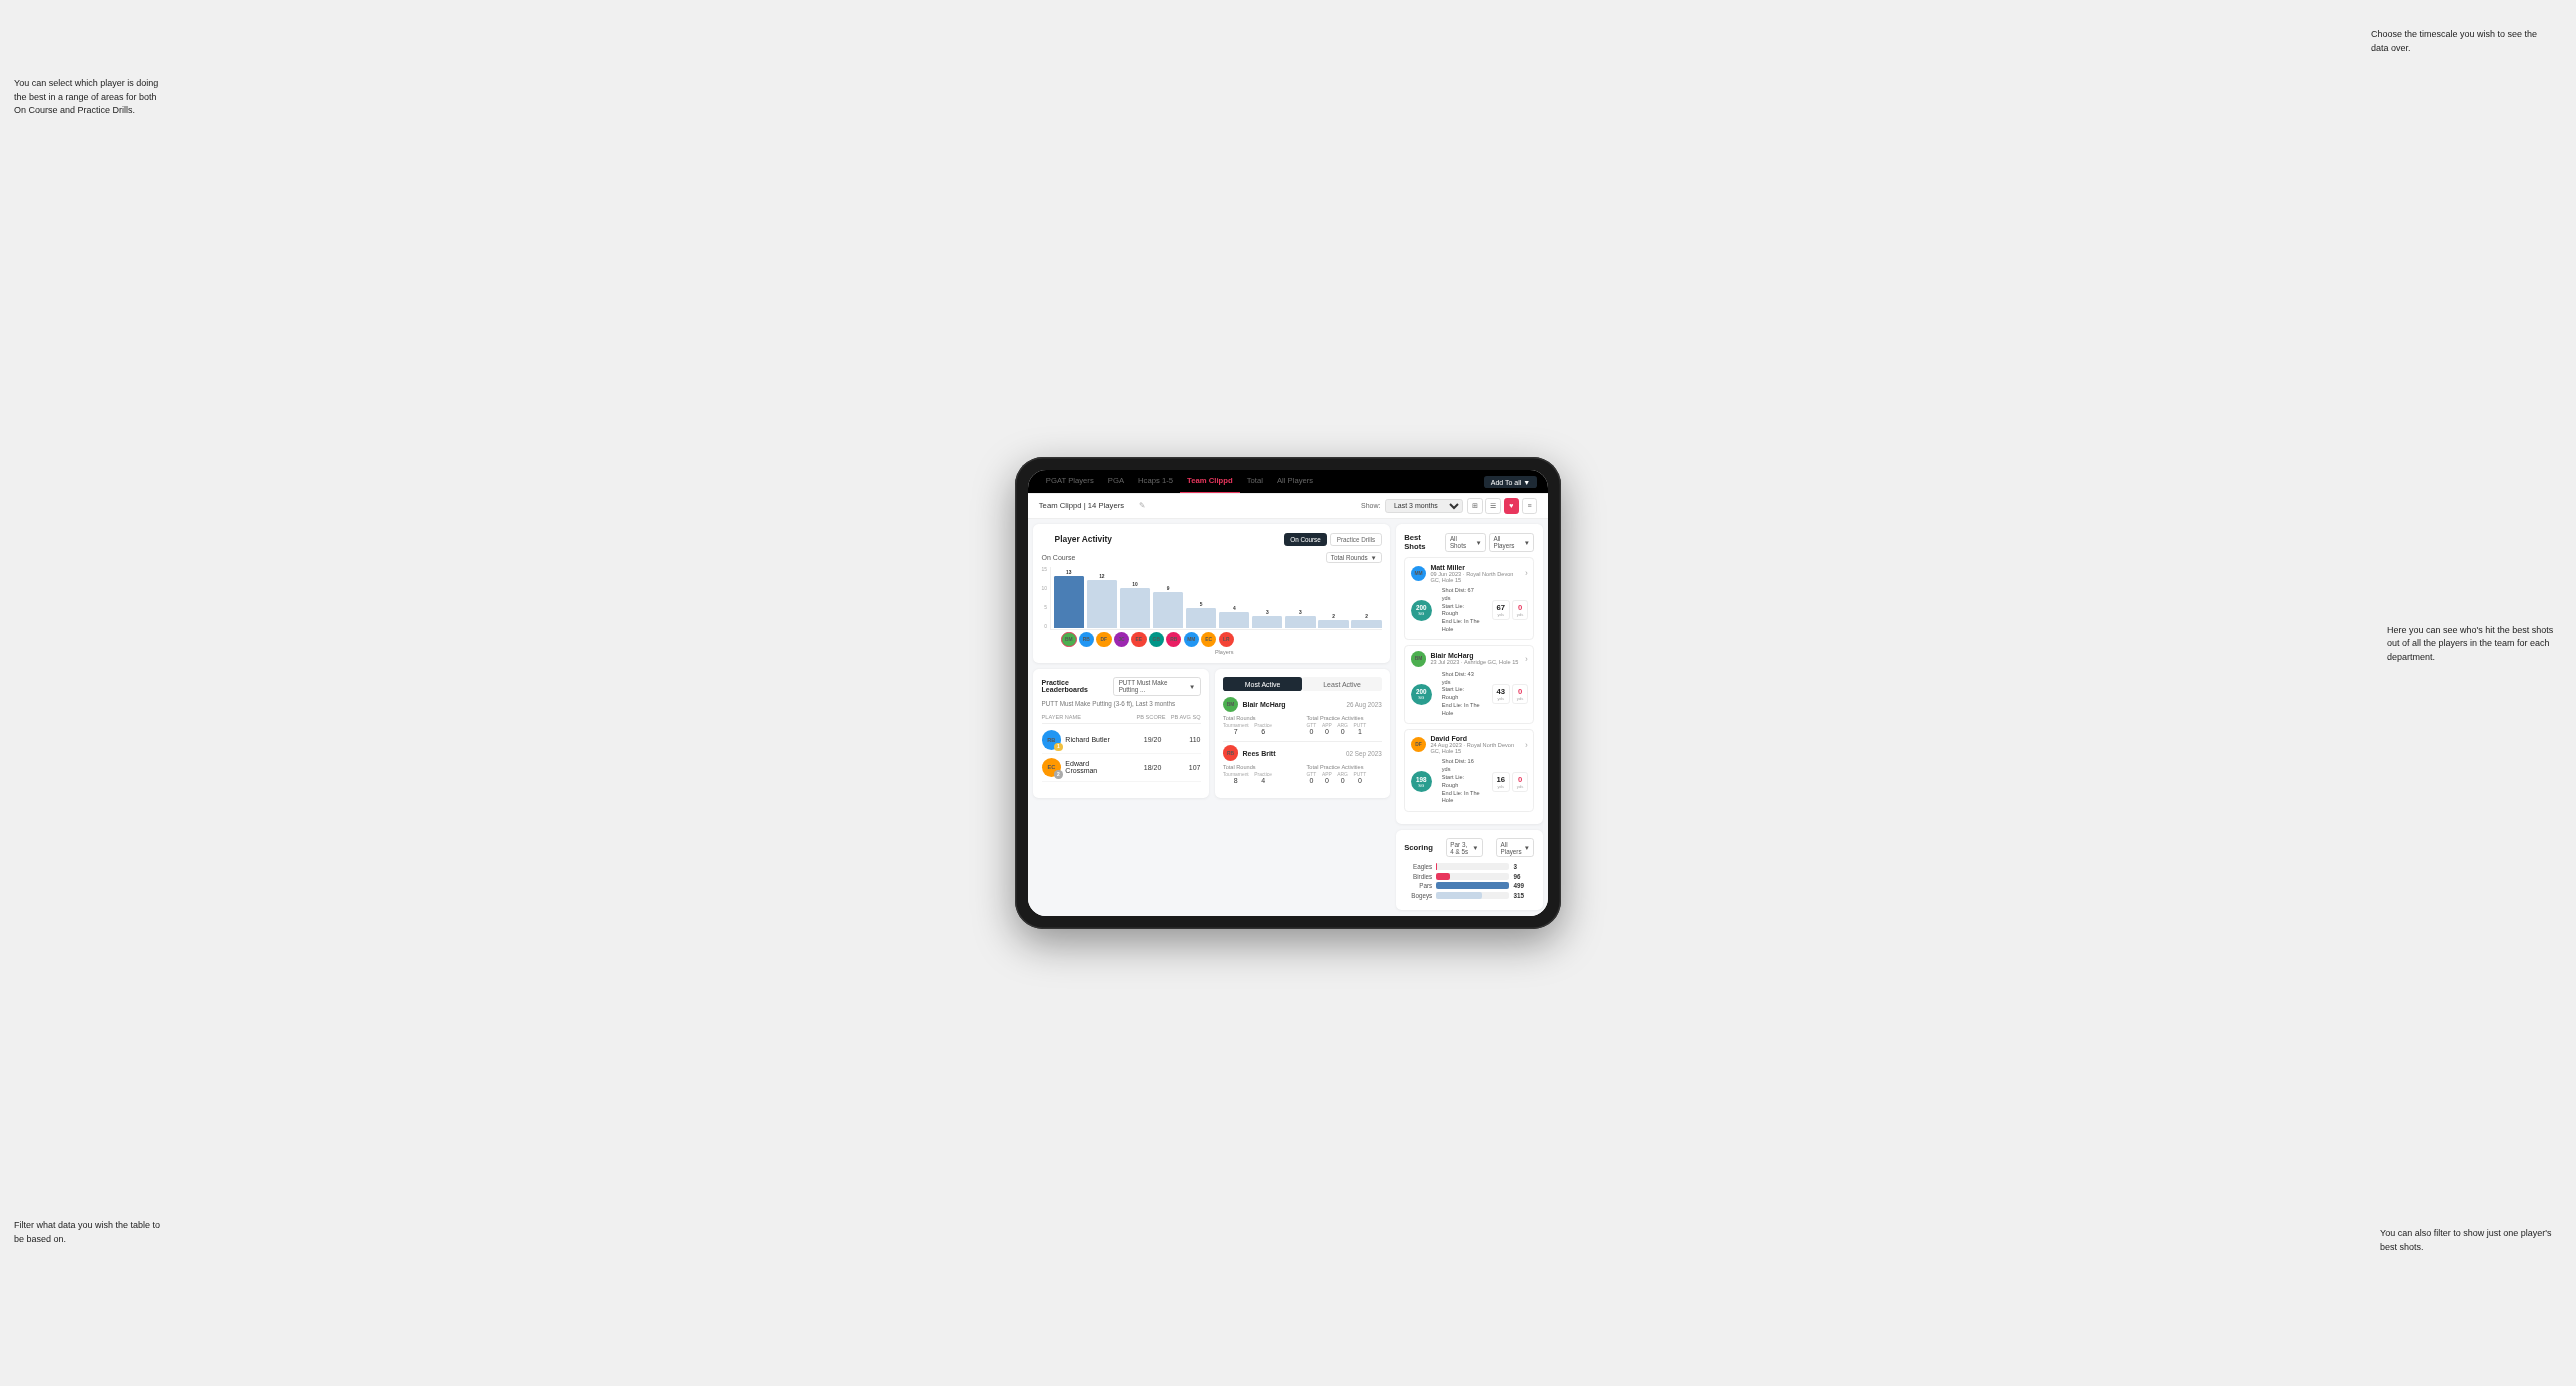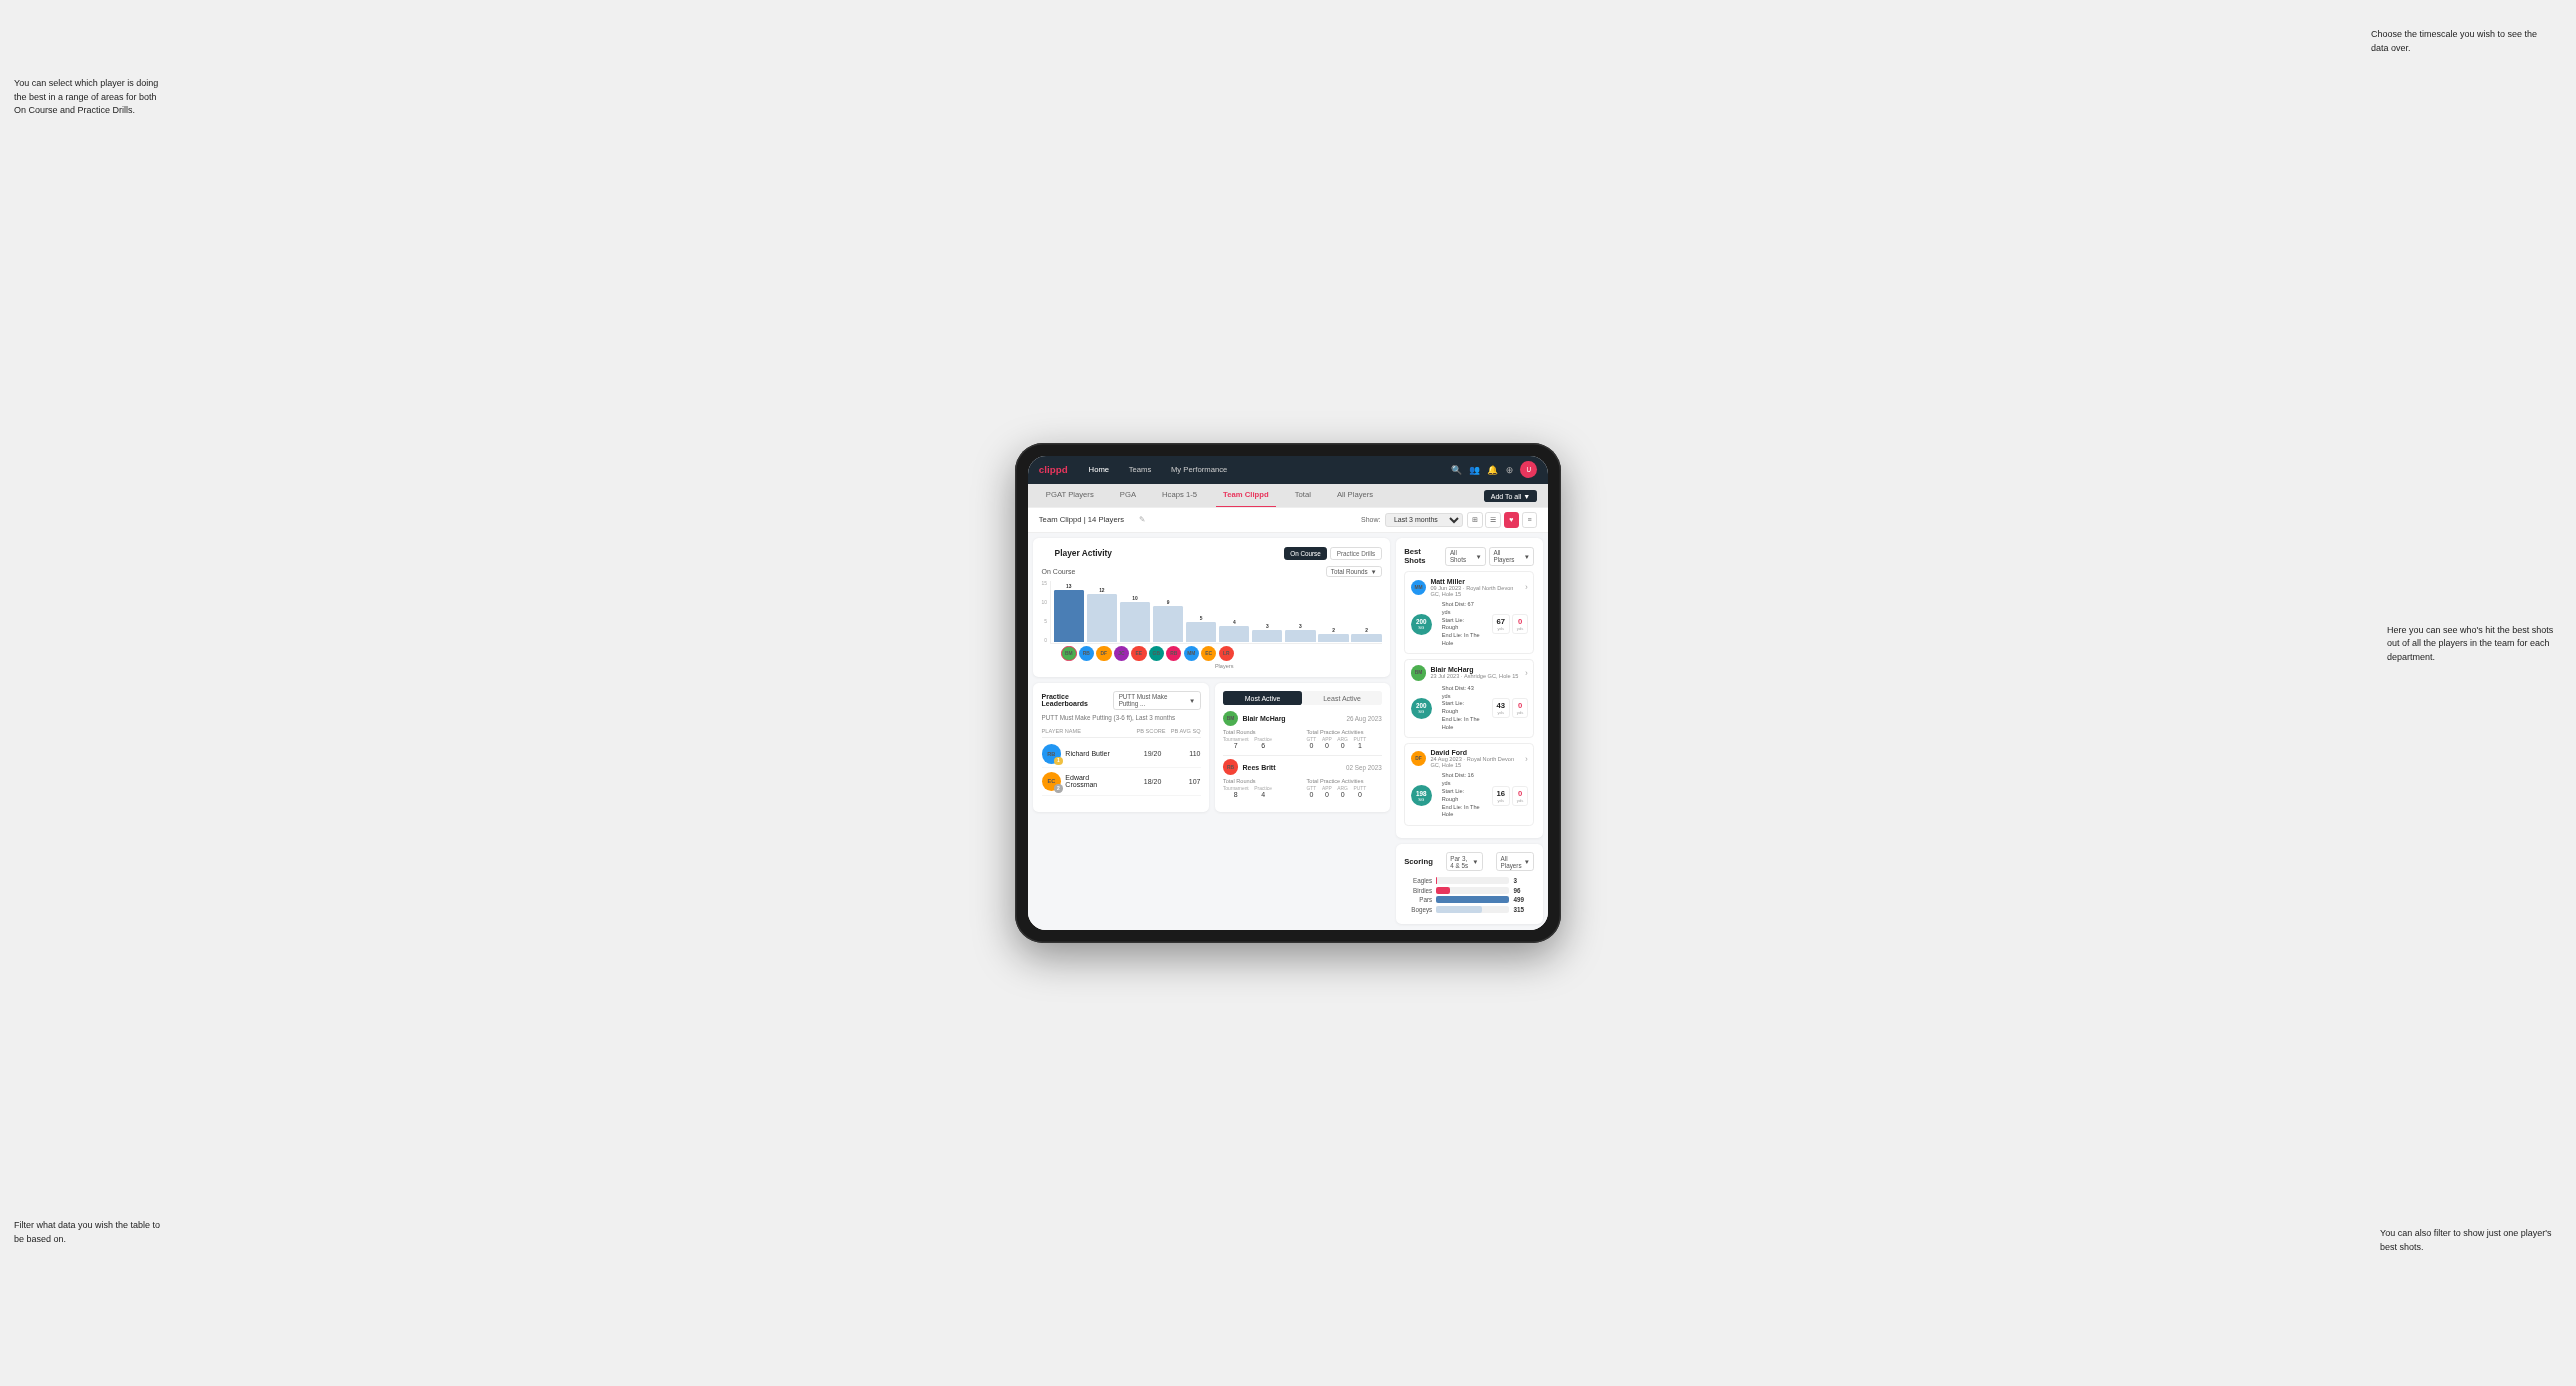--- a/index.html
+++ b/index.html
@@ -80,27 +80,26 @@
     .avatar-circle {
       width: 17px; height: 17px;
       border-radius: 50%;
       background: #e8365d;
       display: flex; align-items: center; justify-content: center;
       color: #fff; font-size: 6.3px;
     }
 
     
     .sub-nav {
-      background: #e5e5e5;
+      background: #000000;
       display: flex;
       align-items: center;
       padding: 0 11.2px;
       border-bottom: 0.7px solid #eee;
       height: 24px;
-      gap: 12px;
     }
     .sub-nav-item {
       font-size: 7.7px;
       color: #666;
       padding: 0 7px;
       height: 100%;
       display: flex;
       align-items: center;
       cursor: pointer;
       border-bottom: 1.4px solid transparent;
@@ -543,33 +542,20 @@
 
 <div class="annotation annotation-tl">You can select which player is doing the best in a range of areas for both On Course and Practice Drills.</div>
 <div class="annotation annotation-bl">Filter what data you wish the table to be based on.</div>
 <div class="annotation annotation-tr">Choose the timescale you wish to see the data over.</div>
 <div class="annotation annotation-mr">Here you can see who's hit the best shots out of all the players in the team for each department.</div>
 <div class="annotation annotation-br">You can also filter to show just one player's best shots.</div>
 
 <div class="tablet-frame">
   <div class="tablet-screen">
 
-    <div class="top-nav">
-      <span class="logo">clippd</span>
-      <span class="nav-item active">Home</span>
-      <span class="nav-item">Teams</span>
-      <span class="nav-item">My Performance</span>
-      <div class="nav-right">
-        <span class="nav-icon">🔍</span>
-        <span class="nav-icon">👥</span>
-        <span class="nav-icon">🔔</span>
-        <span class="nav-icon">⊕</span>
-        <div class="avatar-circle">U</div>
-      </div>
-    </div>
 
     <div class="sub-nav">
       <span class="sub-nav-item">PGAT Players</span>
       <span class="sub-nav-item">PGA</span>
       <span class="sub-nav-item">Hcaps 1-5</span>
       <span class="sub-nav-item active">Team Clippd</span>
       <span class="sub-nav-item">Total</span>
       <span class="sub-nav-item">All Players</span>
       <div class="sub-nav-right">
         <button class="add-btn">Add To all ▼</button>

